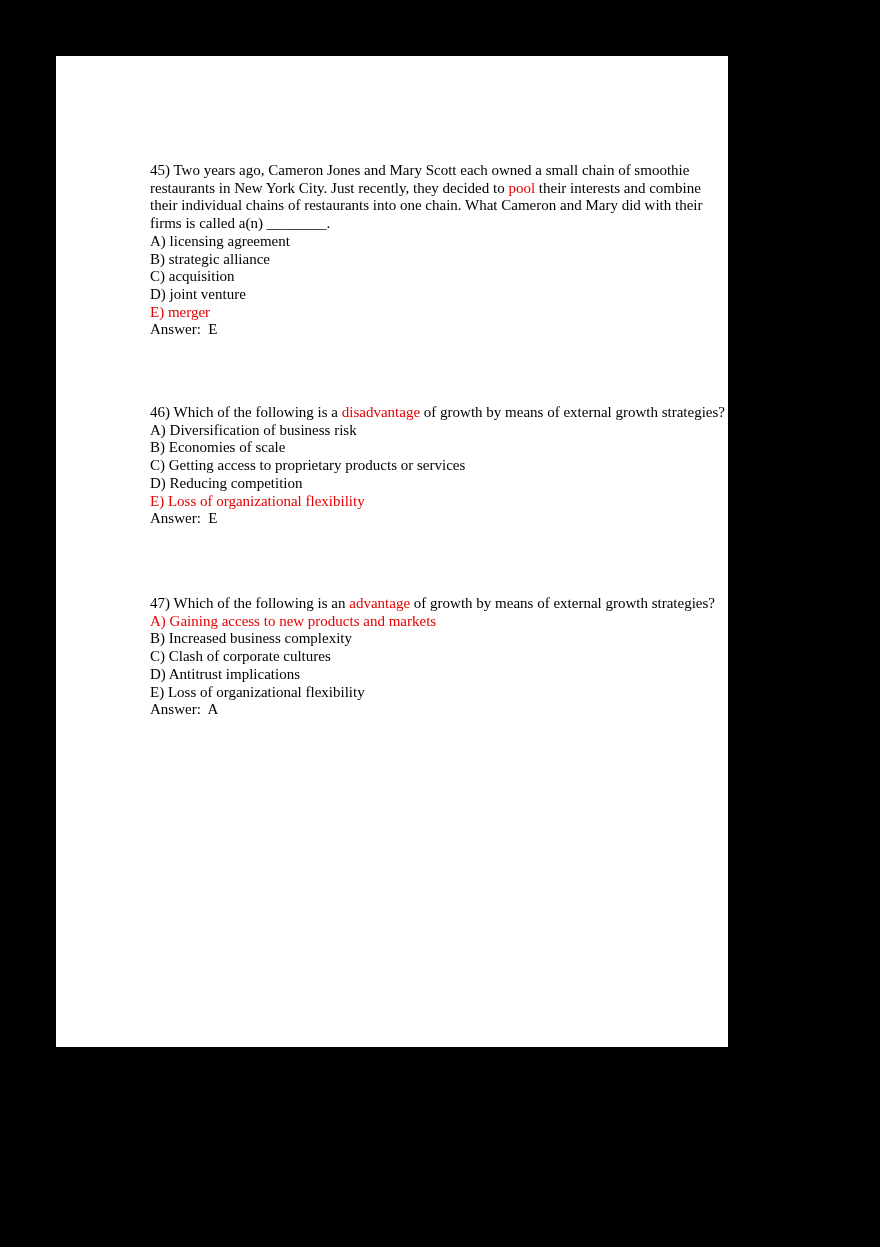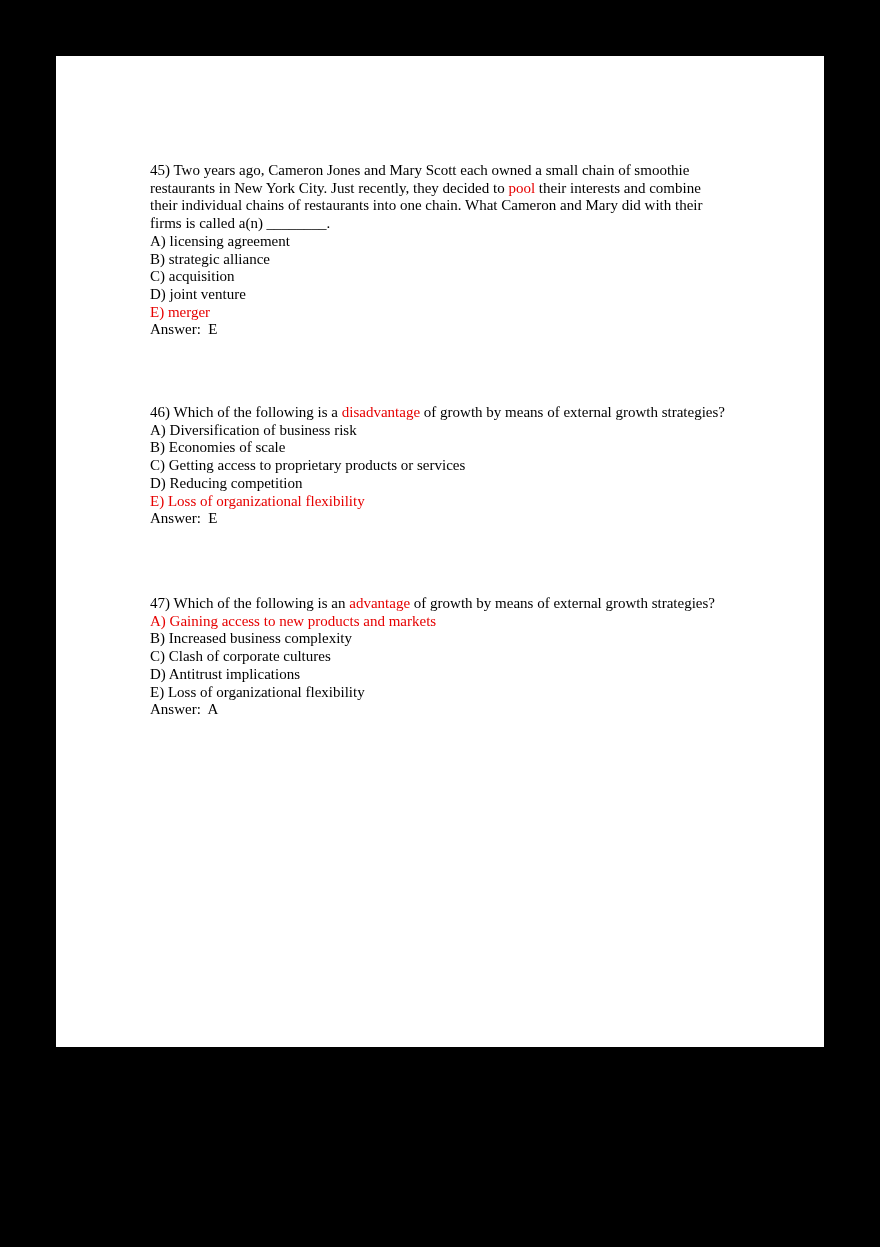--- a/index.html
+++ b/index.html
@@ -17,21 +17,21 @@
     width: 880px;
     height: 1247px;
     position: relative;
     overflow: hidden;
     font-family: "Liberation Serif", serif;
   }
   .page {
     position: absolute;
     left: 56px;
     top: 56px;
-    width: 768px;
+    width: 672px;
     height: 991px;
     background: var(--page-bg);
   }
   .question {
     position: absolute;
     left: 94px;
     right: 20px;
     color: var(--text-color);
     font-size: 15px;
     line-height: 17.7px;

